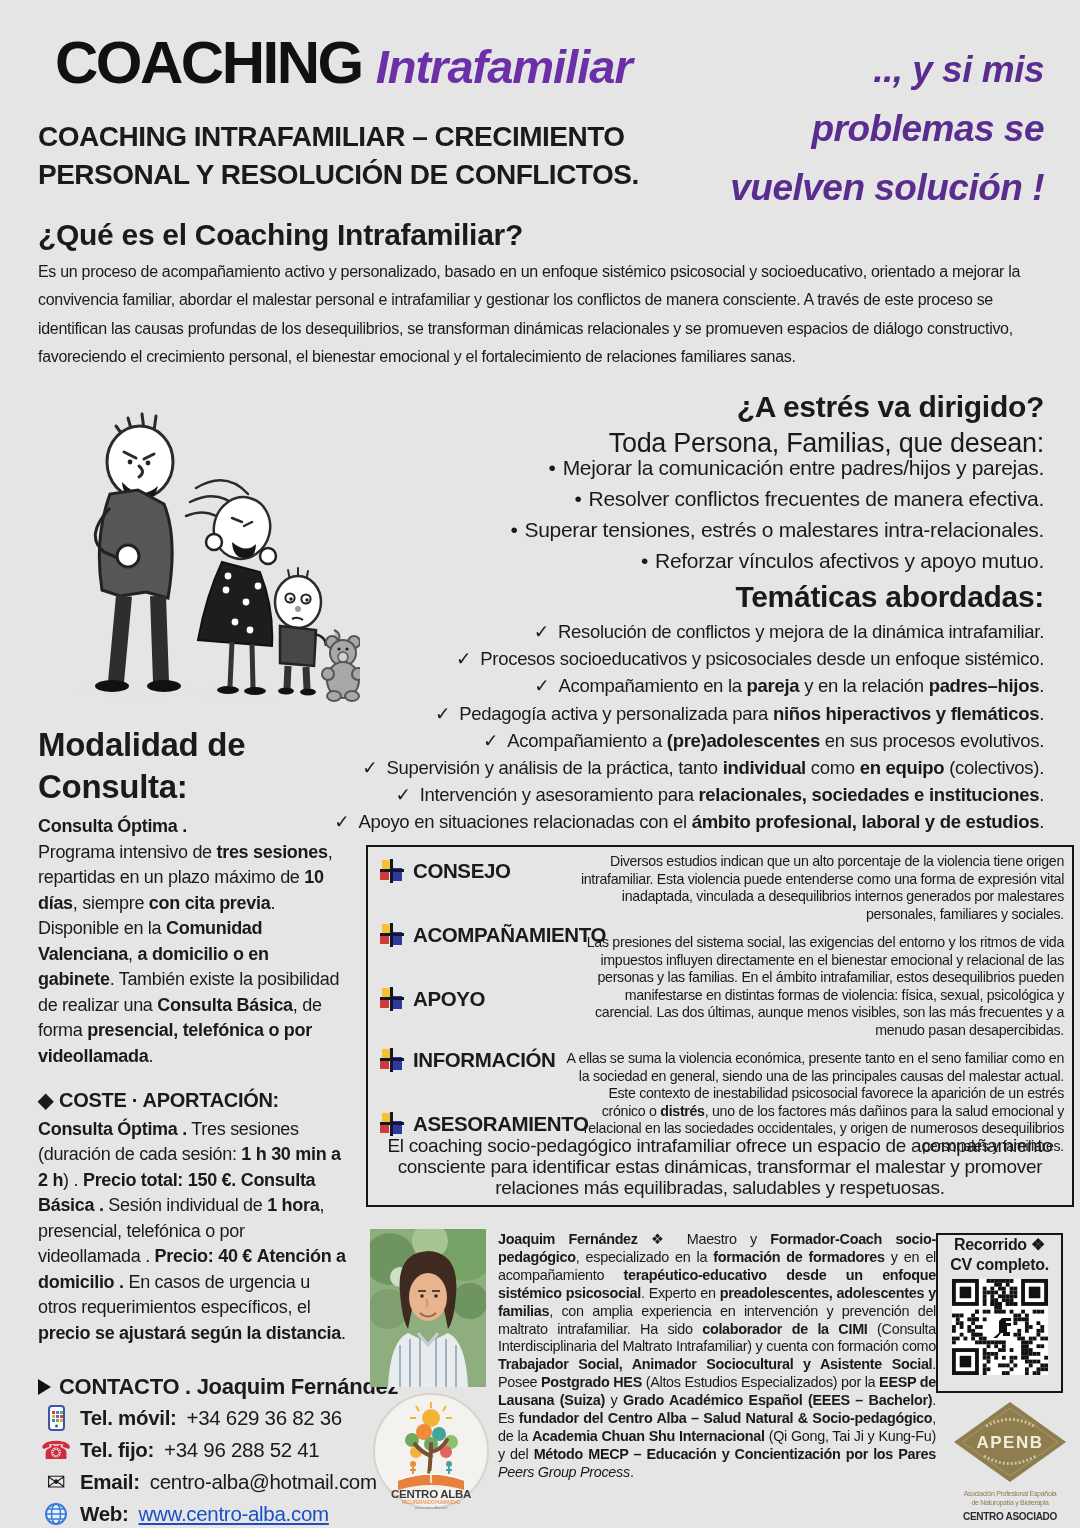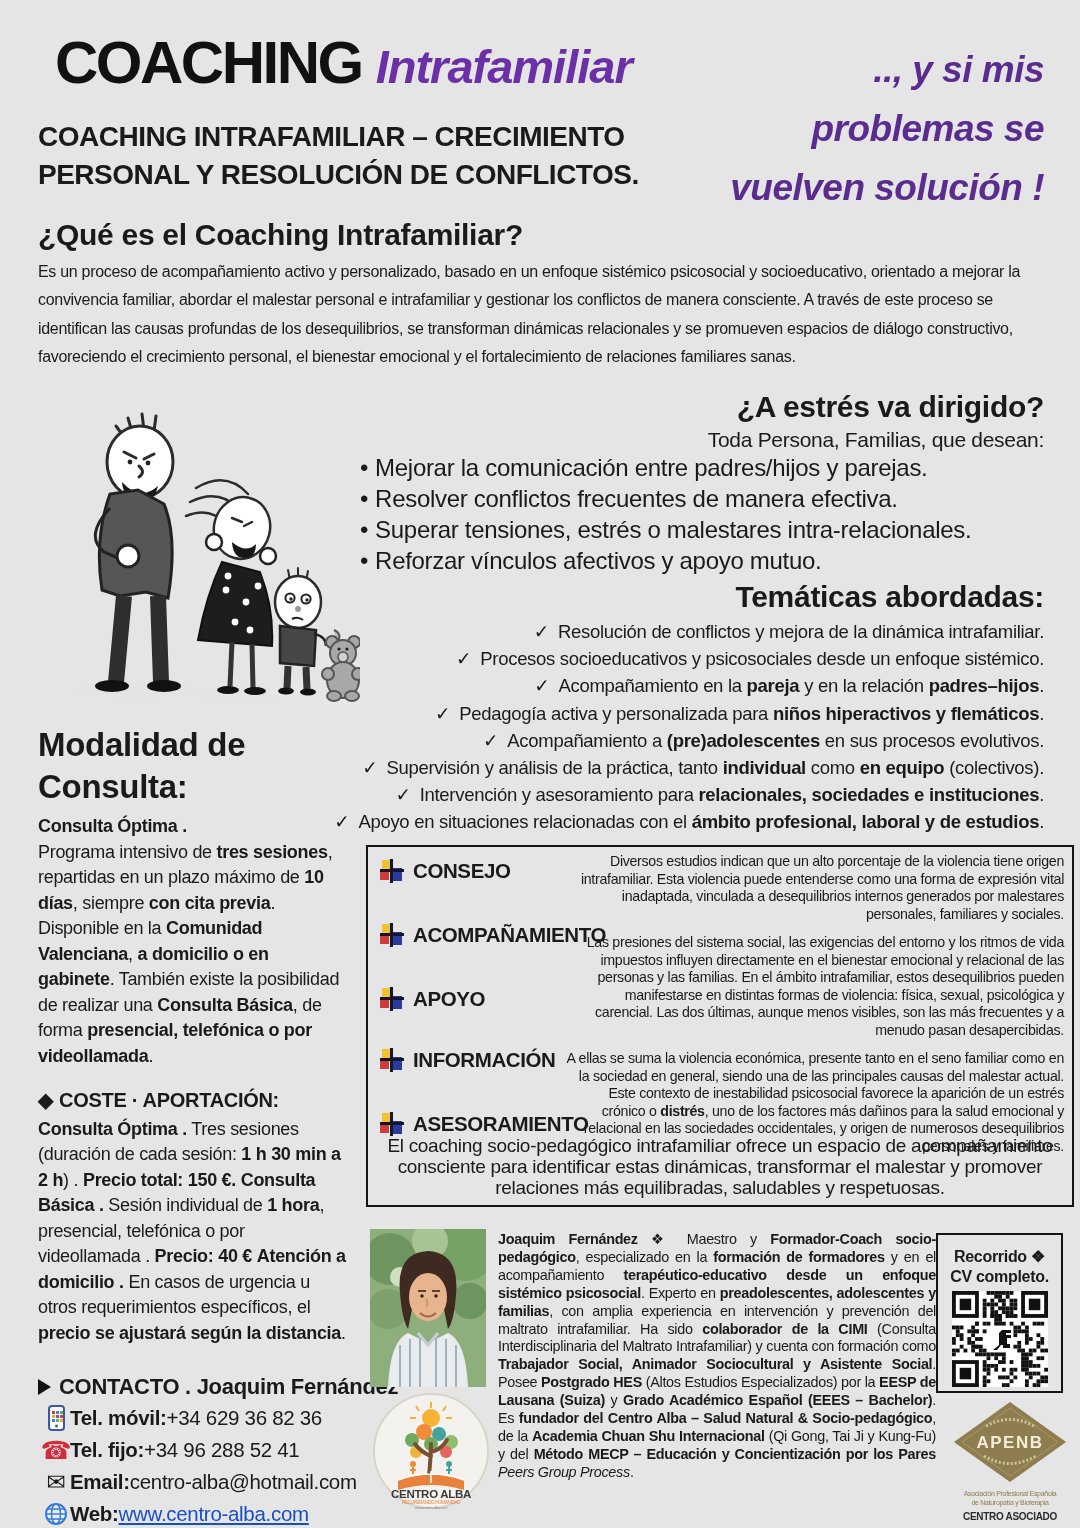--- a/index.html
+++ b/index.html
@@ -15,42 +15,42 @@
   .subtitle{position:absolute;left:38px;top:118px;width:610px;font-size:28px;font-weight:700;line-height:38px;letter-spacing:-0.5px;}
 
   
   .s1h{position:absolute;left:38px;top:218px;font-size:30px;font-weight:700;margin:0;}
   .s1p{position:absolute;left:38px;top:258px;width:1002px;font-size:16px;line-height:28.4px;margin:0;}
 
   .cartoon{position:absolute;left:36px;top:390px;width:324px;height:326px;}
 
   
   .audh{position:absolute;left:400px;right:36px;top:390px;font-size:30px;font-weight:700;text-align:right;margin:0;}
-  .audintro{position:absolute;left:400px;right:36px;top:428px;font-size:21px;text-align:right;}
-  .audlist{position:absolute;left:360px;right:36px;top:452px;font-size:24px;line-height:31px;text-align:left;}
+  .audintro{position:absolute;left:400px;right:36px;top:428px;font-size:27px;text-align:right;}
+  .audlist{position:absolute;left:360px;right:36px;top:452px;font-size:21px;line-height:31px;text-align:right;}
   .bul{margin-right:7px;}
 
   
   .toph{position:absolute;left:400px;right:36px;top:580px;font-size:30px;font-weight:700;text-align:right;margin:0;}
   .toplist{position:absolute;left:260px;right:36px;top:618px;font-size:18.5px;line-height:27.2px;text-align:right;}
   .chk{margin-right:9px;}
 
   
   .modh{position:absolute;left:38px;top:724px;width:330px;font-size:33px;font-weight:700;line-height:42px;}
   .modp{position:absolute;left:38px;top:814px;width:304px;font-size:18px;line-height:25.5px;white-space:pre-line;}
   .coste{position:absolute;left:38px;top:1088px;width:310px;font-size:18px;line-height:25.5px;}
   .chead{font-size:20px;font-weight:700;margin-bottom:3px;}
   .dia{margin-right:6px;}
 
   
   .contact{position:absolute;left:38px;top:1372px;font-size:20.5px;}
   .chead2{font-size:22px;font-weight:700;display:flex;align-items:center;gap:8px;height:30px;}
   .arr{display:inline-block;width:0;height:0;border-left:13px solid #111;
        border-top:8px solid transparent;border-bottom:8px solid transparent;}
-  .crow{display:flex;align-items:center;gap:0;height:32px;margin-left:4px;}
+  .crow{display:flex;align-items:center;gap:10px;height:32px;margin-left:4px;}
   .cicon{width:28px;display:inline-flex;justify-content:center;align-items:center;}
   .glyph{font-size:23px;line-height:1;}
   .glyph.red{color:#d22c3c;font-size:25px;}
   .lbl{font-weight:700;}
   .val.link{color:#1a4fc4;text-decoration:underline;}
 
   
   .box{position:absolute;left:366px;top:845px;width:708px;height:362px;border:2.5px solid #151515;box-sizing:border-box;}
   .blabel{position:absolute;left:12px;display:flex;align-items:center;gap:9px;font-weight:700;font-size:20.5px;letter-spacing:-0.4px;}
   .pcross{position:relative;width:24px;height:24px;flex:0 0 24px;}
@@ -62,21 +62,21 @@
   .ph{left:0;top:10px;width:24px;height:3px;background:#15152a;}
   .bps{position:absolute;right:8px;top:6px;width:498px;text-align:right;font-size:14.2px;line-height:17.5px;}
   .bps p{margin:0 0 11px 0;}
   .bps p:last-child{margin-bottom:0;}
   .bfoot{position:absolute;left:8px;right:8px;bottom:7px;text-align:center;font-size:19px;line-height:21px;}
 
   
   .photo{position:absolute;left:370px;top:1229px;width:116px;height:158px;}
   .bio{position:absolute;left:498px;top:1231px;width:438px;font-size:14.4px;line-height:17.9px;text-align:justify;}
   .qrbox{position:absolute;left:936px;top:1233px;width:127px;height:160px;border:2px solid #151515;
-         box-sizing:border-box;text-align:center;padding-top:12px;font-weight:700;font-size:16px;line-height:20px;}
+         box-sizing:border-box;text-align:center;padding-top:0;font-weight:700;font-size:16px;line-height:20px;}
   #qr{margin:4px auto 0;width:96px;height:96px;}
   .calogo{position:absolute;left:372px;top:1392px;width:118px;height:118px;}
   .apenb{position:absolute;left:944px;top:1400px;width:132px;height:128px;}
   svg text{font-family:"Liberation Sans",sans-serif;}
 </style>
 </head>
 <body>
 
 <div class="page">
 

